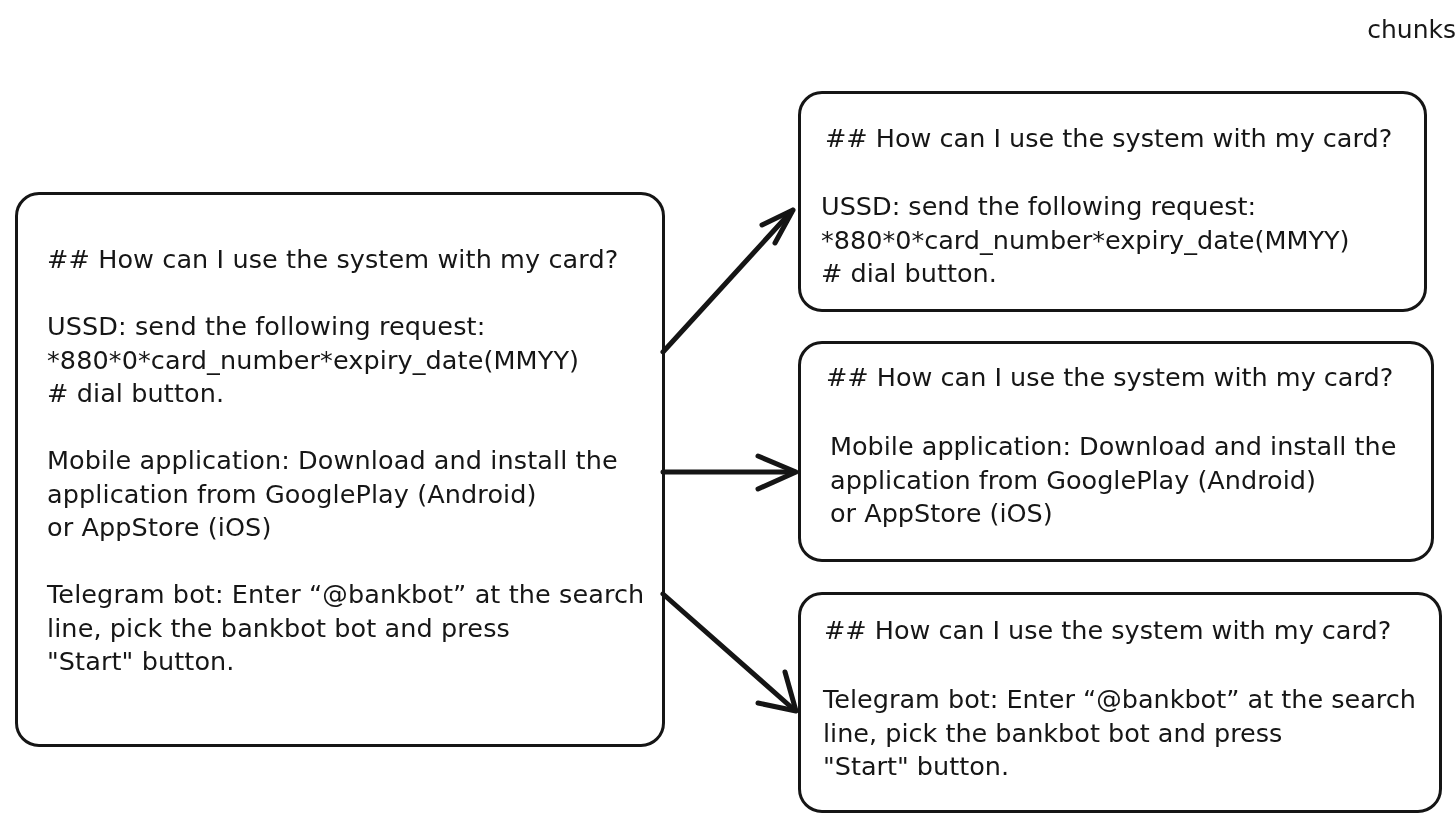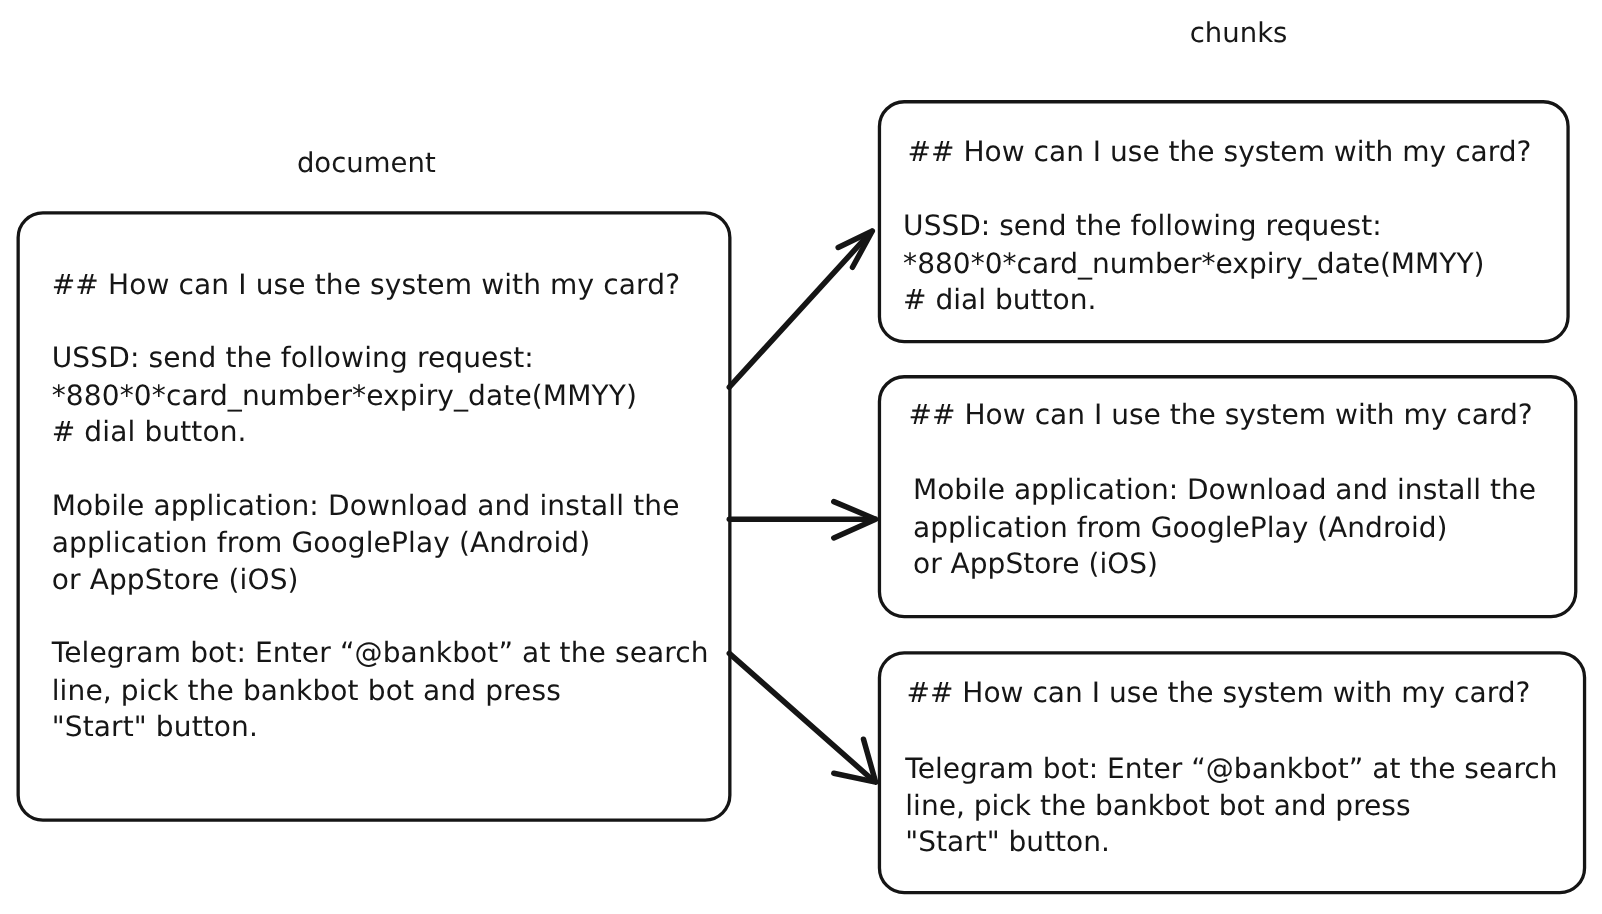--- a/index.html
+++ b/index.html
@@ -22,21 +22,21 @@
   .section-label {
     position: absolute;
     font-size: 25px;
     line-height: 1;
     color: #181818;
     white-space: nowrap;
     text-align: center;
     font-weight: 400;
   }
   #label-document { left: 0; top: 135px; width: 666px; }
-  #label-chunks   { left: 796px; top: 17px; width: 660px; }
+  #label-chunks   { left: 796px; top: 17px; width: 660px; text-align: right; }
 
   .rbox {
     position: absolute;
     box-sizing: border-box;
     border: 3.5px solid #151515;
     border-radius: 24px;
     background: #ffffff;
   }
 
   #document-box {
@@ -96,21 +96,20 @@
     width: 1456px;
     height: 831px;
     pointer-events: none;
   }
 </style>
 </head>
 <body>
 
 <div id="canvas">
 
-  <div class="section-label" id="label-document">document</div>
 
   <div class="section-label" id="label-chunks">chunks</div>
 
   <div class="rbox" id="document-box"></div>
 
   <div class="box-text" id="document-text">## How can I use the system with my card?
 
 USSD: send the following request:
 *880*0*card_number*expiry_date(MMYY)
 # dial button.

